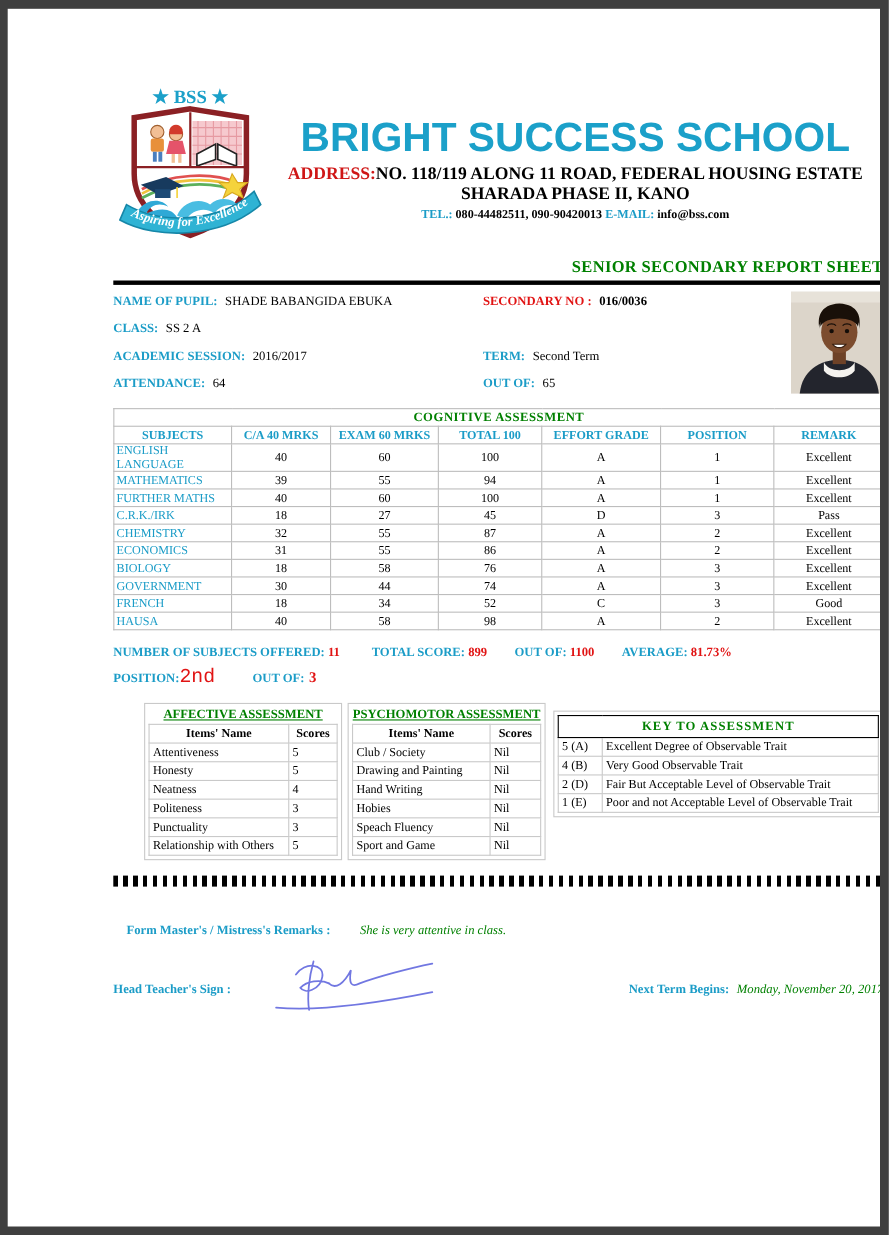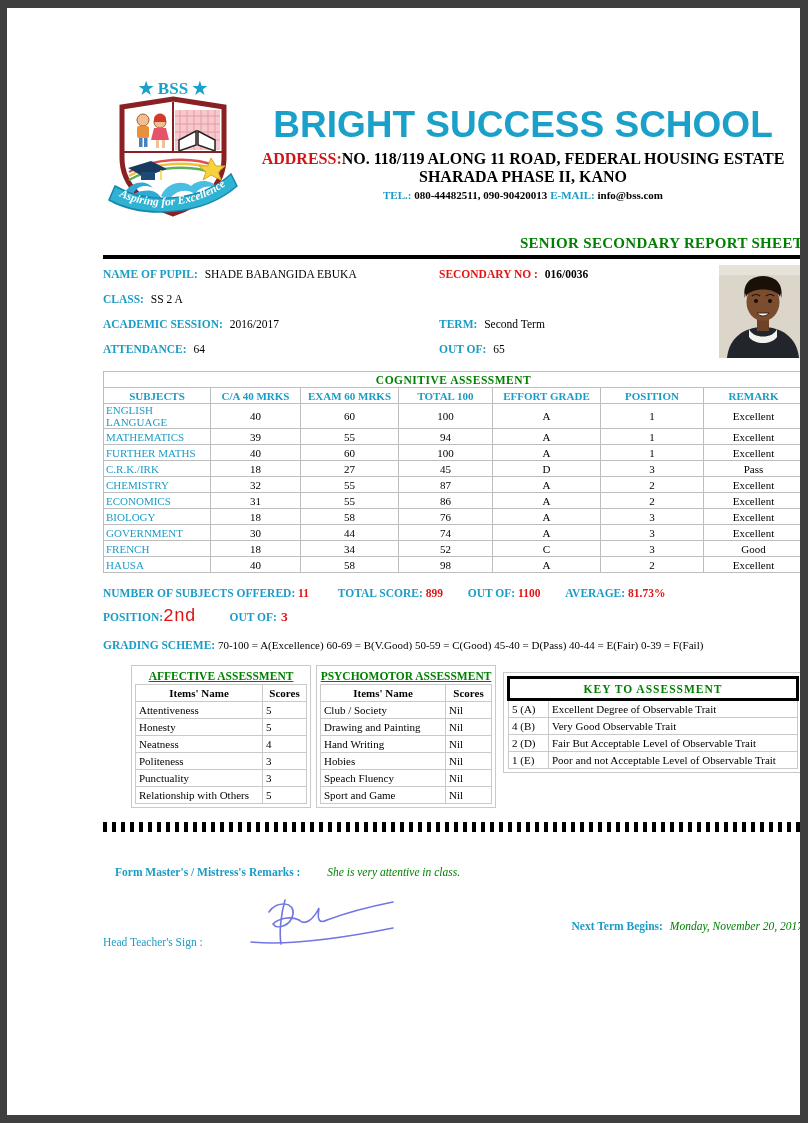--- a/index.html
+++ b/index.html
@@ -73,34 +73,34 @@
   .abox.psycho { width:179px; margin-left:5px; }
   .abox.keybox { width:309px; margin-left:7px; margin-top:7px; }
   .abox-title { text-align:center; color:#008000; font-weight:bold; font-size:11.5px;
                 text-decoration:underline; margin:1px 0 2px 0; }
   table.small { width:100%; border-collapse:collapse; font-size:11px; table-layout:fixed; }
   table.small th, table.small td { border:1px solid #c9c9c9; height:16px; padding:0 3px; }
   table.small th { text-align:center; font-weight:bold; color:#000; }
   table.small td { text-align:left; color:#000; }
   table.psy td:last-child { text-align:left; }
   table.keytab { width:100%; border-collapse:collapse; font-size:11px; table-layout:fixed; }
-  table.keytab th { border:3px solid #000000; height:17px; color:#008000; font-weight:bold;
+  table.keytab th { border:1px solid #000000; height:17px; color:#008000; font-weight:bold;
                     letter-spacing:1px; text-align:center; font-size:11.5px; }
   table.keytab td { border:1px solid #c9c9c9; height:16px; padding:0 3px; color:#000; }
 
   
   .dashbar { margin-top:14px; height:10px;
              background:repeating-linear-gradient(90deg,#000 0 4px,#fff 4px 9px); }
 
   
   .remarks { margin-top:34px; padding-left:12px; font-size:11.5px; }
   .remarks .lbl { color:#1b9cc7; font-weight:bold; }
   .remarks .val { color:#008000; font-style:italic; margin-left:24px; }
   .signrow { margin-top:26px; position:relative; height:52px; font-size:11.5px; }
-  .signrow .lbl { color:#1b9cc7; font-weight:normal; position:absolute; left:0; top:32px; }
+  .signrow .lbl { color:#1b9cc7; font-weight:bold; position:absolute; left:0; top:16px; }
   .signature { position:absolute; left:140px; top:-14px; }
   .nextterm { position:absolute; right:0; top:16px; }
   .nextterm .lbl2 { color:#1b9cc7; font-weight:bold; }
   .nextterm .val { color:#008000; font-style:italic; margin-left:4px; }
 </style>
 </head>
 <body>
 
 <div class="paper">
   <div class="content">
@@ -343,24 +343,20 @@
       <span class="val">81.73%</span>
     </div>
 
     <div class="posline">
       <span class="lbl flabel">POSITION:</span>
       <span class="pos-val">2nd</span>
       <span class="flabel pos-outof">OUT OF:</span>
       <span class="pos-outof-val">3</span>
     </div>
 
-    <div class="gradeline">
-      <span class="lbl">GRADING SCHEME:</span>
-      <span>70-100 = A(Excellence) 60-69 = B(V.Good) 50-59 = C(Good) 45-40 = D(Pass) 40-44 = E(Fair) 0-39 = F(Fail)</span>
-    </div>
 
     <div class="boxes">
       <div class="abox affective">
         <div class="abox-title">AFFECTIVE ASSESSMENT</div>
         <table class="small aff">
           <colgroup>
               <col style="width:127px">
               <col style="width:44px">
             </colgroup>
           <thead>

